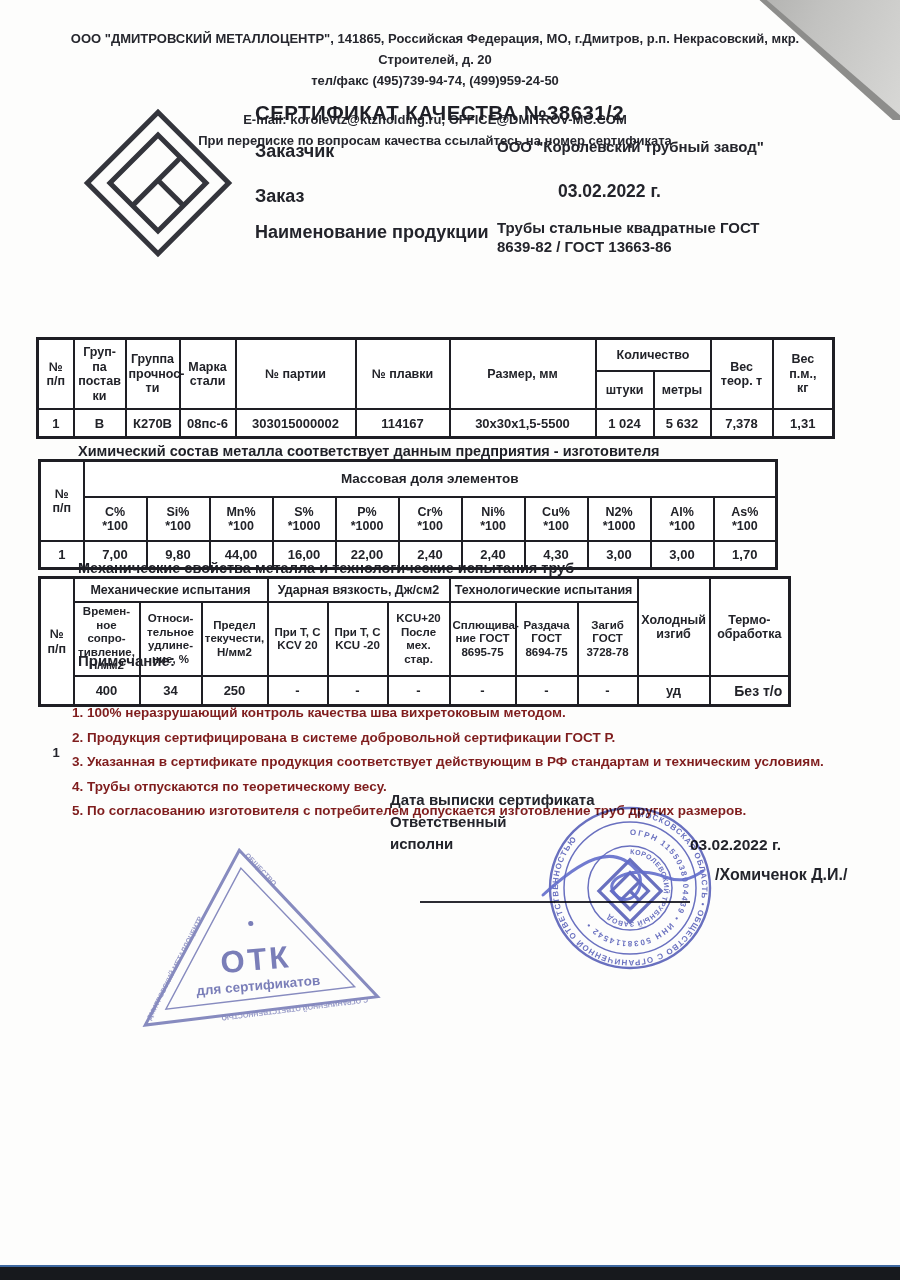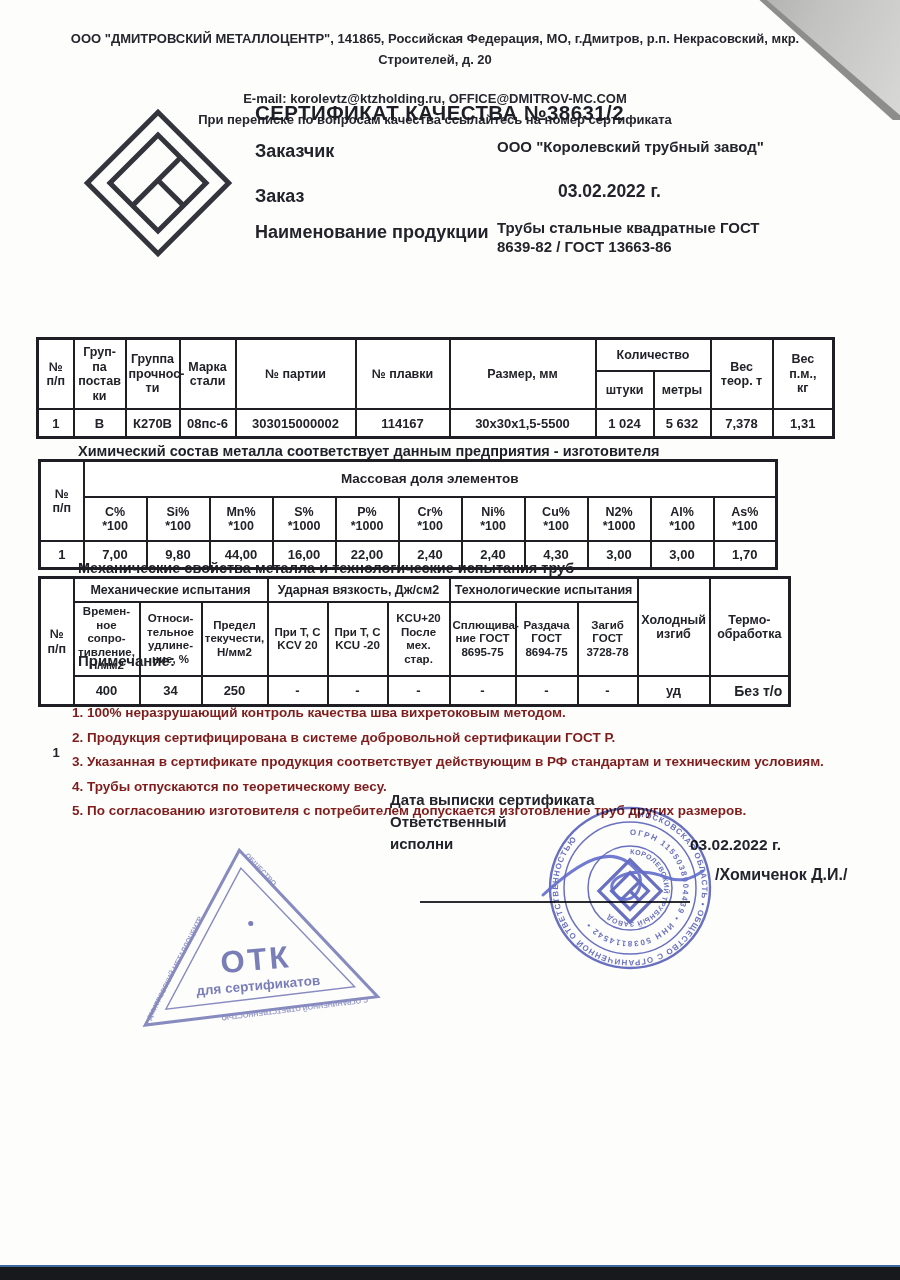--- a/index.html
+++ b/index.html
@@ -83,20 +83,21 @@
 <body>
 
 <div class="page">
 
   <div class="corner-fold"></div>
   <div class="corner-edge"></div>
   <div class="bottom-band"></div>
 
   <div class="hdr">
     <div class="l1">ООО "ДМИТРОВСКИЙ МЕТАЛЛОЦЕНТР", 141865, Российская Федерация, МО, г.Дмитров, р.п. Некрасовский, мкр. Строителей, д. 20</div>
+    <div class="l2">тел/факс (495)739-94-74, (499)959-24-50</div>
     <div class="l3">E-mail: korolevtz@ktzholding.ru, OFFICE@DMITROV-MC.COM</div>
     <div class="l4">При переписке по вопросам качества ссылайтесь на номер сертификата</div>
   </div>
 
   <div class="logo">
     <svg width="156" height="156" viewBox="0 0 156 156">
       <g transform="translate(78,78) rotate(45) translate(-52,-52)" fill="none" stroke="#34353c" stroke-width="5">
         <rect x="2" y="2" width="100" height="100"></rect>
         <rect x="18" y="18" width="68" height="68"></rect>
         <line x1="50" y1="18" x2="50" y2="86"></line>

